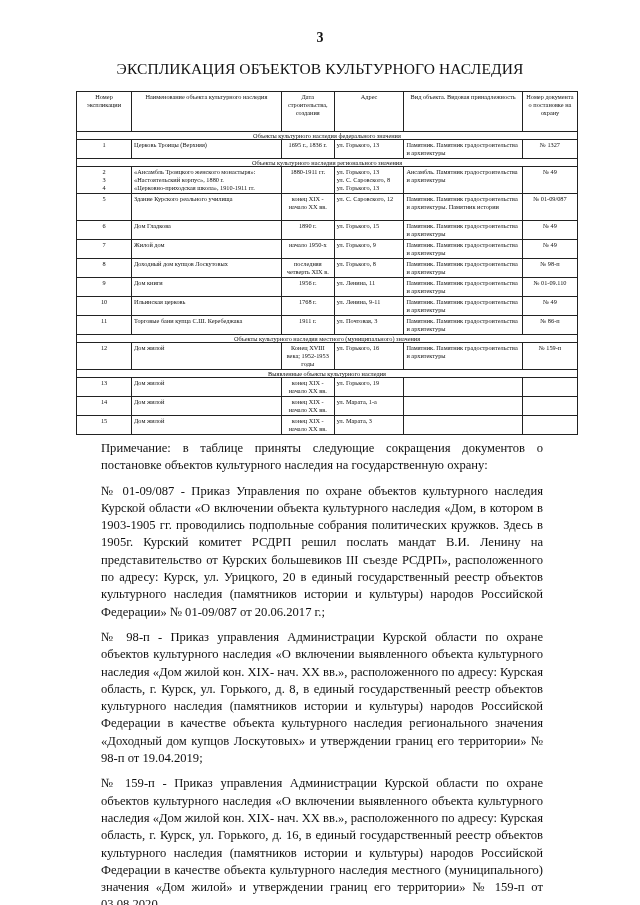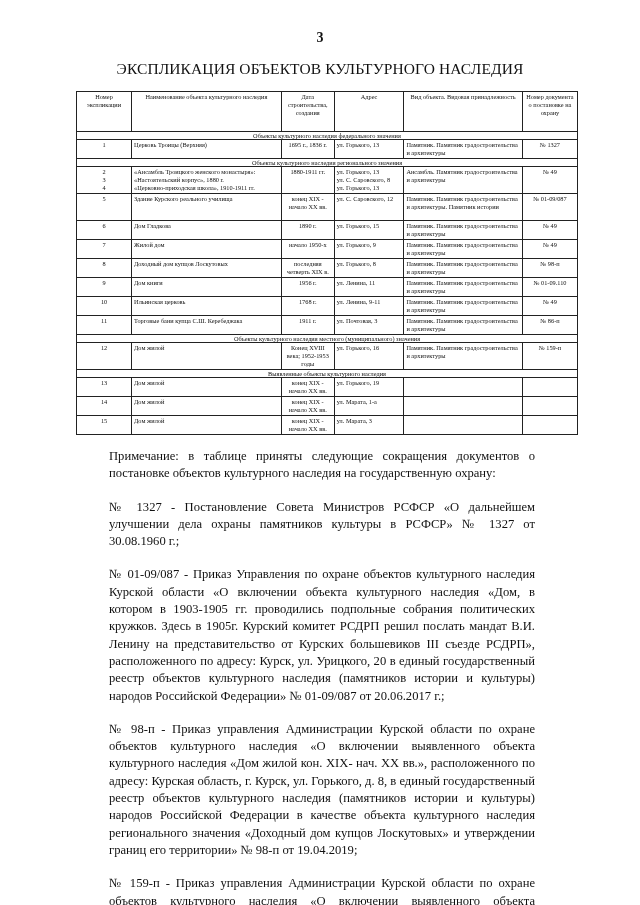--- a/index.html
+++ b/index.html
@@ -12,21 +12,21 @@
   .c-num { width: 48px; text-align: center; }
   .c-name { width: 139px; }
   .c-date { width: 46px; text-align: center; }
   .c-addr { width: 62px; }
   .c-type { width: 109px; }
   .c-doc { width: 48px; text-align: center; }
   tr.section td { text-align: center; padding: 0 2px; height: 6px; line-height: 7px; border-left: 1px solid #222; border-right: 1px solid #222; }
   tr.row td { height: 14px; }
   tr.tall td { height: 24px; }
   .notes { position: absolute; top: 432px; left: 93px; width: 458px; font-size: 12.6px; line-height: 17.3px; text-align: justify; }
-  .notes p { margin: 16px; }
+  .notes p { margin: 8px; }
 </style>
 </head>
 <body>
 
 <div class="page-number">3</div>
 <div class="doc-title">ЭКСПЛИКАЦИЯ ОБЪЕКТОВ КУЛЬТУРНОГО НАСЛЕДИЯ</div>
 
 <table class="expl">
   <thead>
     <tr>
@@ -159,17 +159,16 @@
         <td class="c-date" style="white-space: pre-line;">конец XIX - начало XX вв.</td>
         <td class="c-addr" style="white-space: pre-line;">ул. Марата, 3</td>
         <td class="c-type" style="white-space: pre-line;"></td>
         <td class="c-doc" style="white-space: pre-line;"></td>
       </tr>
     </tbody>
 </table>
 
 <div class="notes" id="notes">
     <p>Примечание: в таблице приняты следующие сокращения документов о постановке объектов культурного наследия на государственную охрану:</p>
-    <p>№ 1327 - Постановление Совета Министров РСФСР «О дальнейшем улучшении дела охраны памятников культуры в РСФСР» № 1327 от 30.08.1960 г.;</p>
     <p>№ 01-09/087 - Приказ Управления по охране объектов культурного наследия Курской области «О включении объекта культурного наследия «Дом, в котором в 1903-1905 гг. проводились подпольные собрания политических кружков. Здесь в 1905г. Курский комитет РСДРП решил послать мандат В.И. Ленину на представительство от Курских большевиков III съезде РСДРП», расположенного по адресу: Курск, ул. Урицкого, 20 в единый государственный реестр объектов культурного наследия (памятников истории и культуры) народов Российской Федерации» № 01-09/087 от 20.06.2017 г.;</p>
     <p>№ 98-п - Приказ управления Администрации Курской области по охране объектов культурного наследия «О включении выявленного объекта культурного наследия «Дом жилой кон. XIX- нач. XX вв.», расположенного по адресу: Курская область, г. Курск, ул. Горького, д. 8, в единый государственный реестр объектов культурного наследия (памятников истории и культуры) народов Российской Федерации в качестве объекта культурного наследия регионального значения «Доходный дом купцов Лоскутовых» и утверждении границ его территории» № 98-п от 19.04.2019;</p>
     <p>№ 159-п - Приказ управления Администрации Курской области по охране объектов культурного наследия «О включении выявленного объекта культурного наследия «Дом жилой кон. XIX- нач. XX вв.», расположенного по адресу: Курская область, г. Курск, ул. Горького, д. 16, в единый государственный реестр объектов культурного наследия (памятников истории и культуры) народов Российской Федерации в качестве объекта культурного наследия местного (муниципального) значения «Дом жилой» и утверждении границ его территории» № 159-п от 03.08.2020.</p>
   </div>
 
 </body></html>

